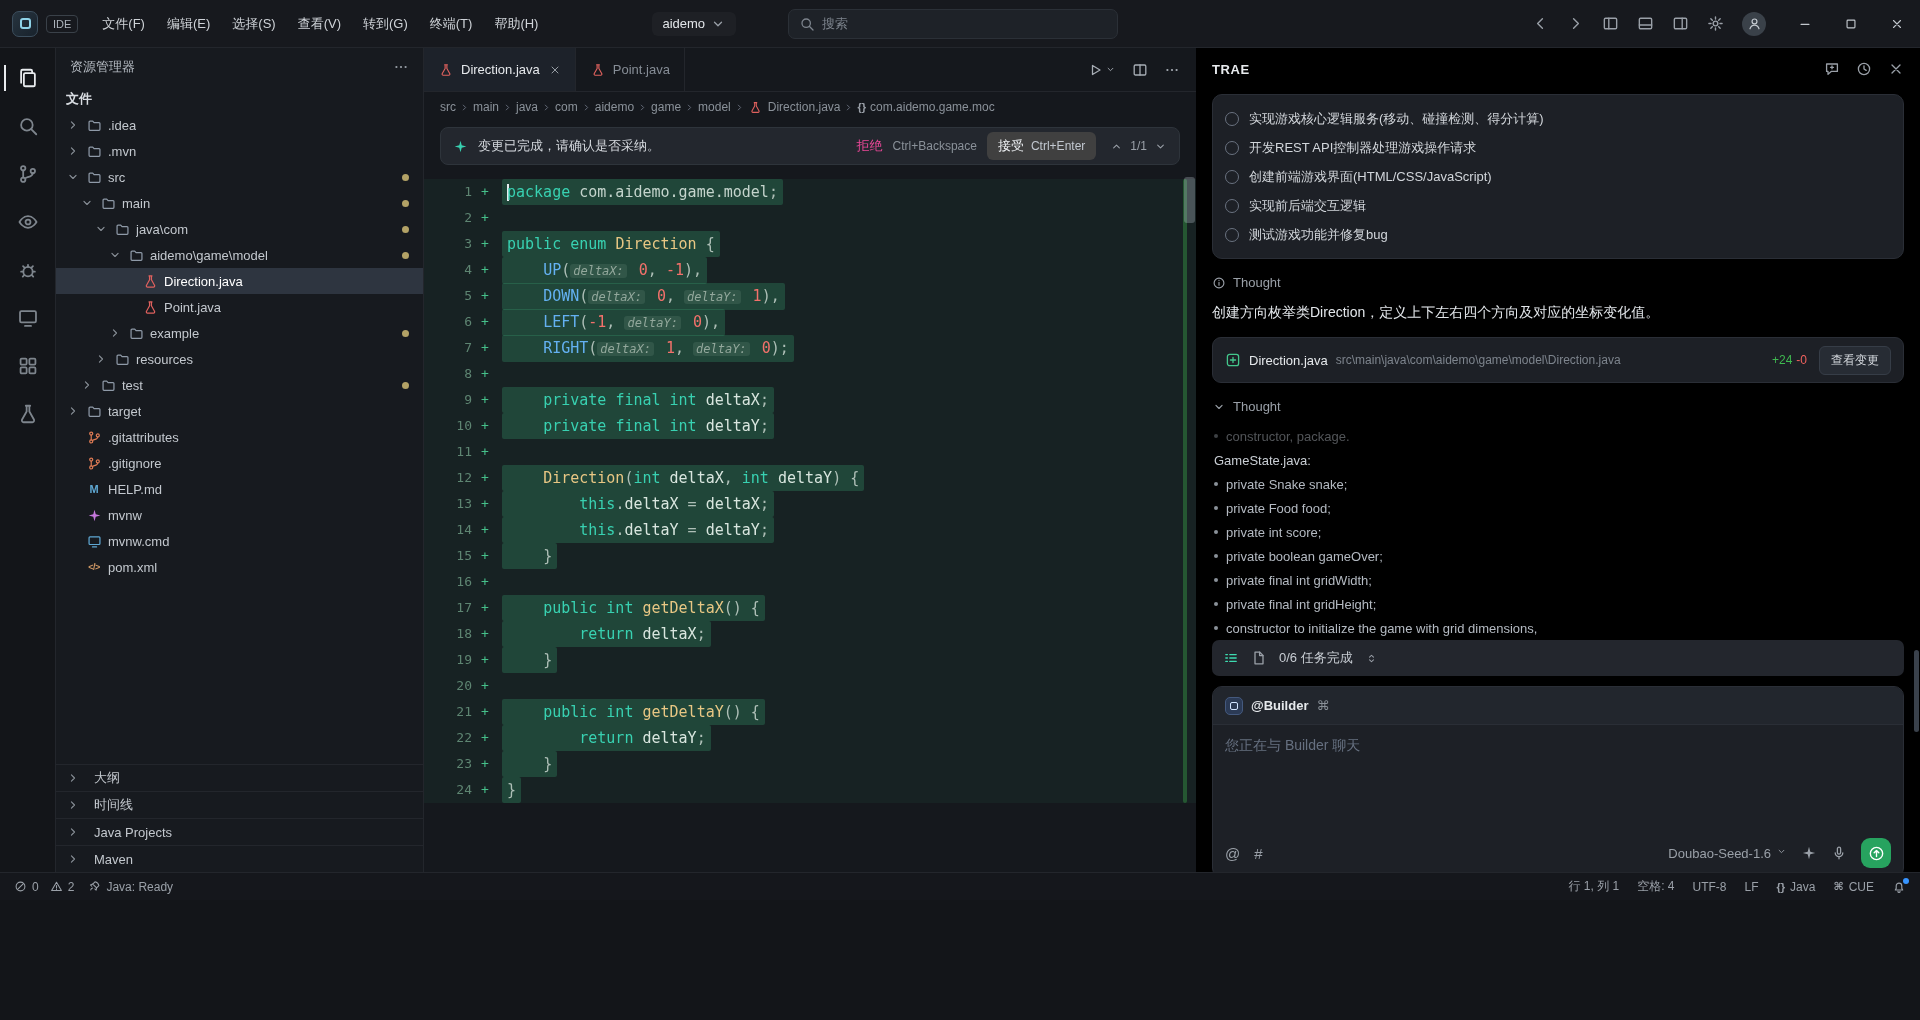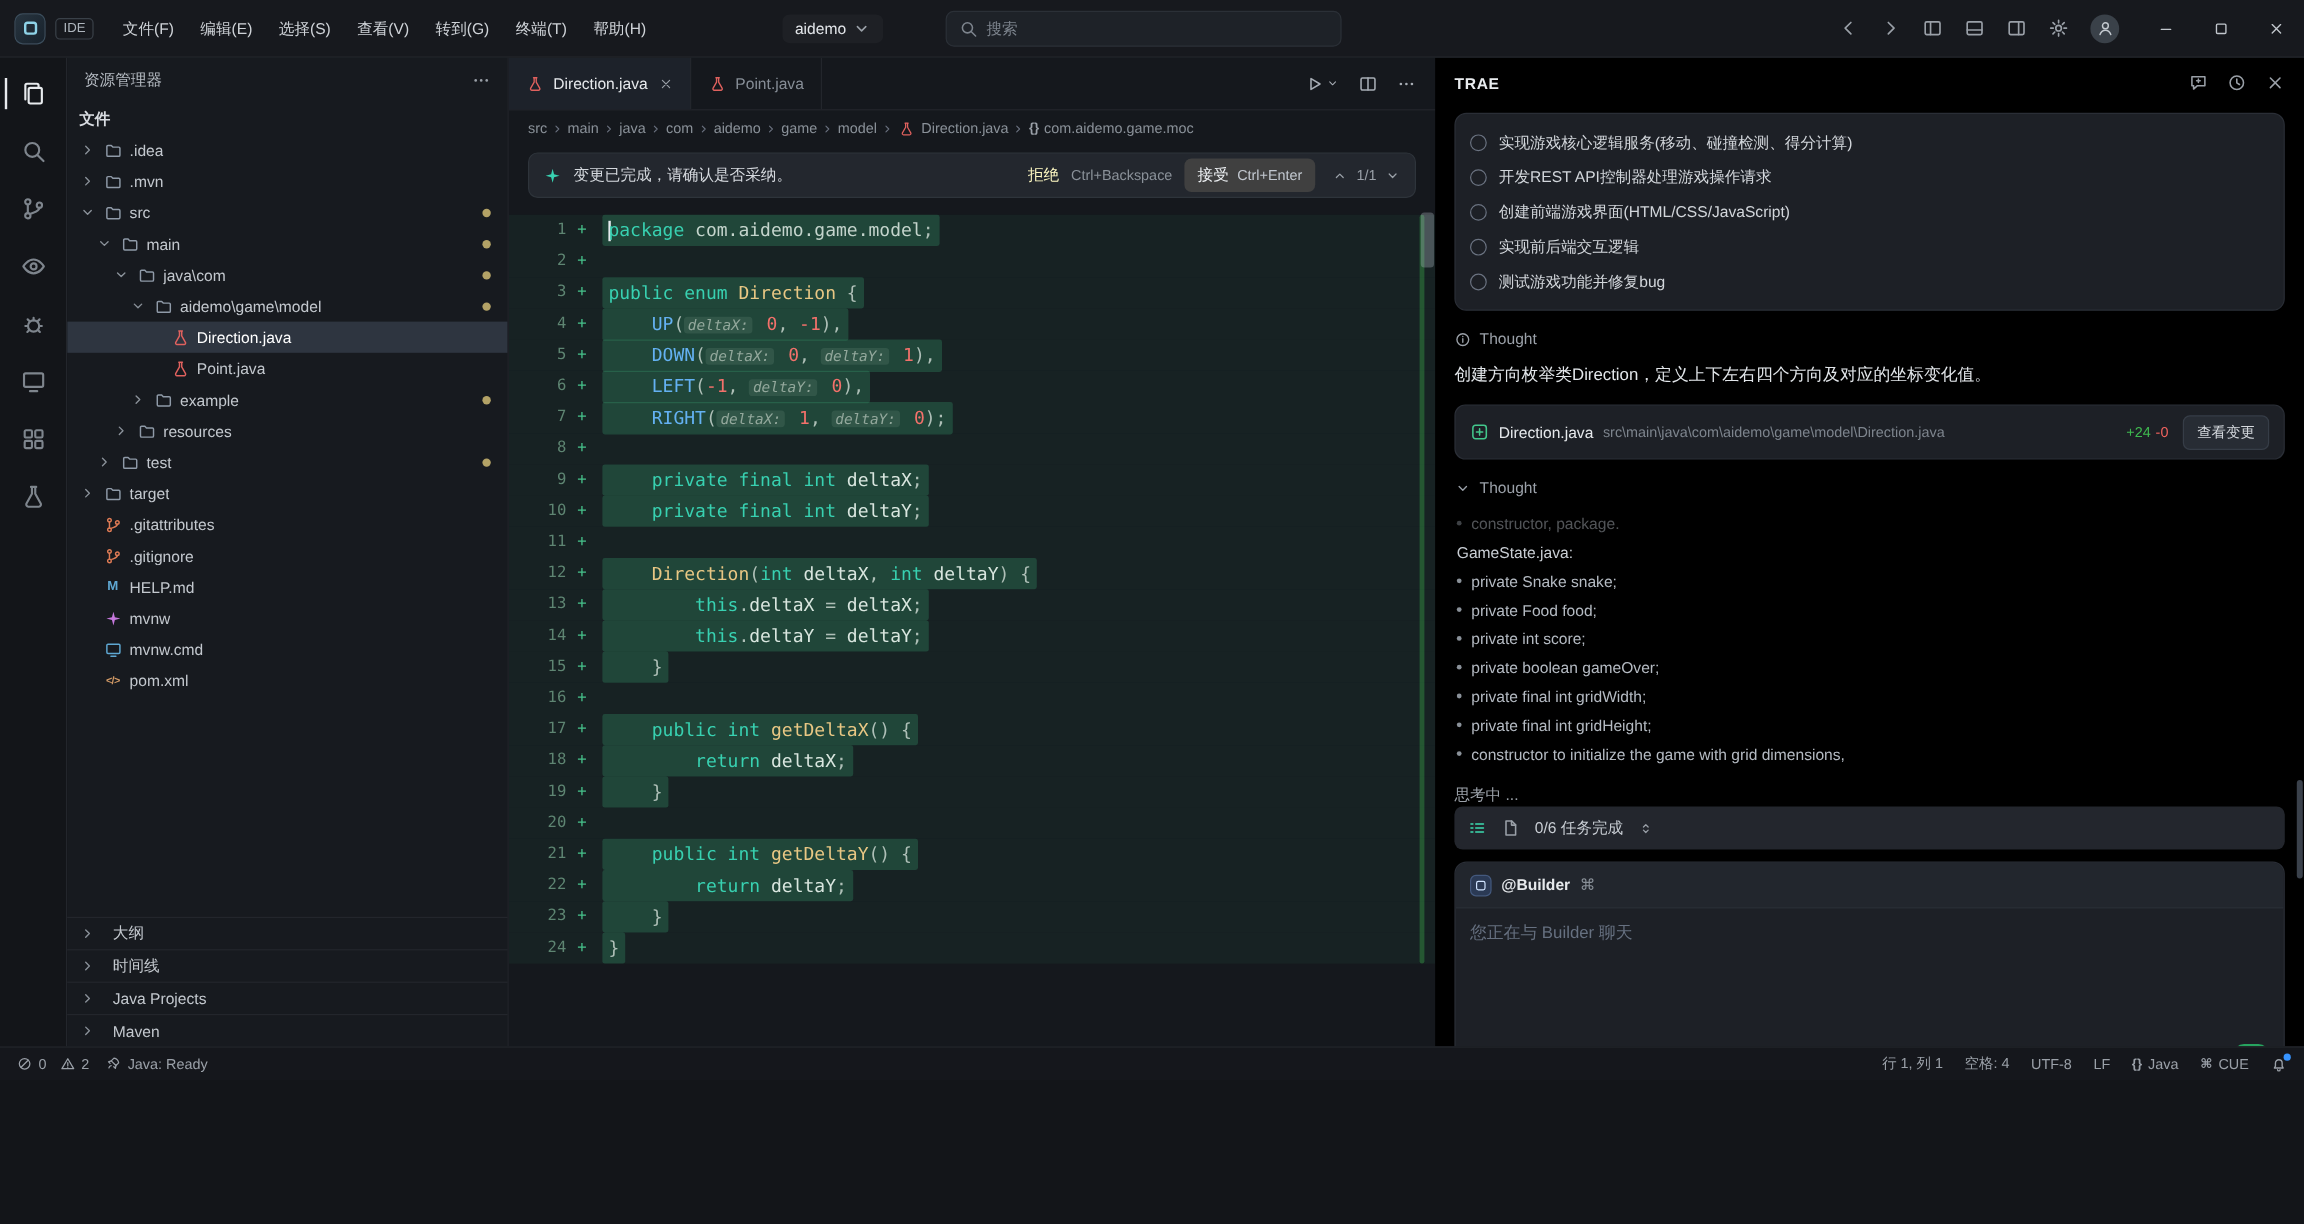--- a/index.html
+++ b/index.html
@@ -78,21 +78,21 @@
 .run-group .sm svg{width:11px;height:11px}
 .breadcrumb{height:30px;flex:none;display:flex;align-items:center;gap:3px;padding:0 16px;font-size:12px;color:#8a9199;white-space:nowrap;overflow:hidden}
 .bc-item{display:flex;align-items:center;gap:4px;flex:none}
 .bc-sep{color:#6b7280}.bc-sep svg{width:11px;height:11px}
 .bc-item .fi svg{width:13px;height:13px}
 .bc-glyph{color:#9aa0a8;font-size:11px;font-weight:bold}
 .banner-wrap{flex:none;padding:5px 16px 8px}
 .banner{height:38px;background:#23272e;border:1px solid #2e343b;border-radius:8px;display:flex;align-items:center;gap:10px;padding:0 12px}
 .banner .sparkle{color:#38d1b1}.banner .sparkle svg{width:15px;height:15px}
 .banner-msg{color:#d5d9de;margin-right:auto;font-size:13px}
-.banner-reject{color:#fef9c3}
+.banner-reject{color:#ec4899}
 .kbd{color:#8a9199;font-size:12px}
 .banner-accept{display:flex;align-items:center;gap:7px;background:#404040;border-radius:6px;padding:5px 11px;color:#eef1f4}
 .banner-accept .kbd2{color:#c2c8d0;font-size:12px}
 .banner-nav{display:flex;align-items:center;gap:7px;color:#9aa0a8;font-size:12px;margin-left:4px}
 .banner-nav svg{width:13px;height:13px}
 .code-area{position:relative;flex:1;overflow:hidden;padding-top:6px;
   font-family:"DejaVu Sans Mono","Liberation Mono",monospace;font-size:15px}
 .code-row{display:flex;align-items:center;height:26px;line-height:26px}
 .code-row.added{background:rgba(60,175,125,0.07)}
 .gutter{width:48px;text-align:right;color:#5e8572;font-size:13px;flex:none}
@@ -989,21 +989,20 @@
           </div>
           <div class="th-line">
             <span class="th-bullet"></span>
             <span>private final int gridHeight;</span>
           </div>
           <div class="th-line">
             <span class="th-bullet"></span>
             <span>constructor to initialize the game with grid dimensions,</span>
           </div>
         </div>
-      <div class="thinking">思考中 ...</div>
       <div class="rp-bottom">
         <div class="task-bar">
           <span class="tb-ic teal" data-icon="list-check">
               <svg width="16" height="16" viewBox="0 0 16 16" fill="none" stroke="currentColor" stroke-width="1.3" stroke-linecap="round" stroke-linejoin="round">
                 <path d="M2.8 4.6h1.6M2.8 8h1.6M2.8 11.4h1.6M6.8 4.6h6.4M6.8 8h6.4M6.8 11.4h6.4"></path>
               </svg>
             </span>
           <span class="tb-ic" data-icon="doc">
               <svg width="16" height="16" viewBox="0 0 16 16" fill="none" stroke="currentColor" stroke-width="1.3" stroke-linecap="round" stroke-linejoin="round">
                 <path d="M4 2.2h4.8L12 5.4v8.4H4z"></path>

